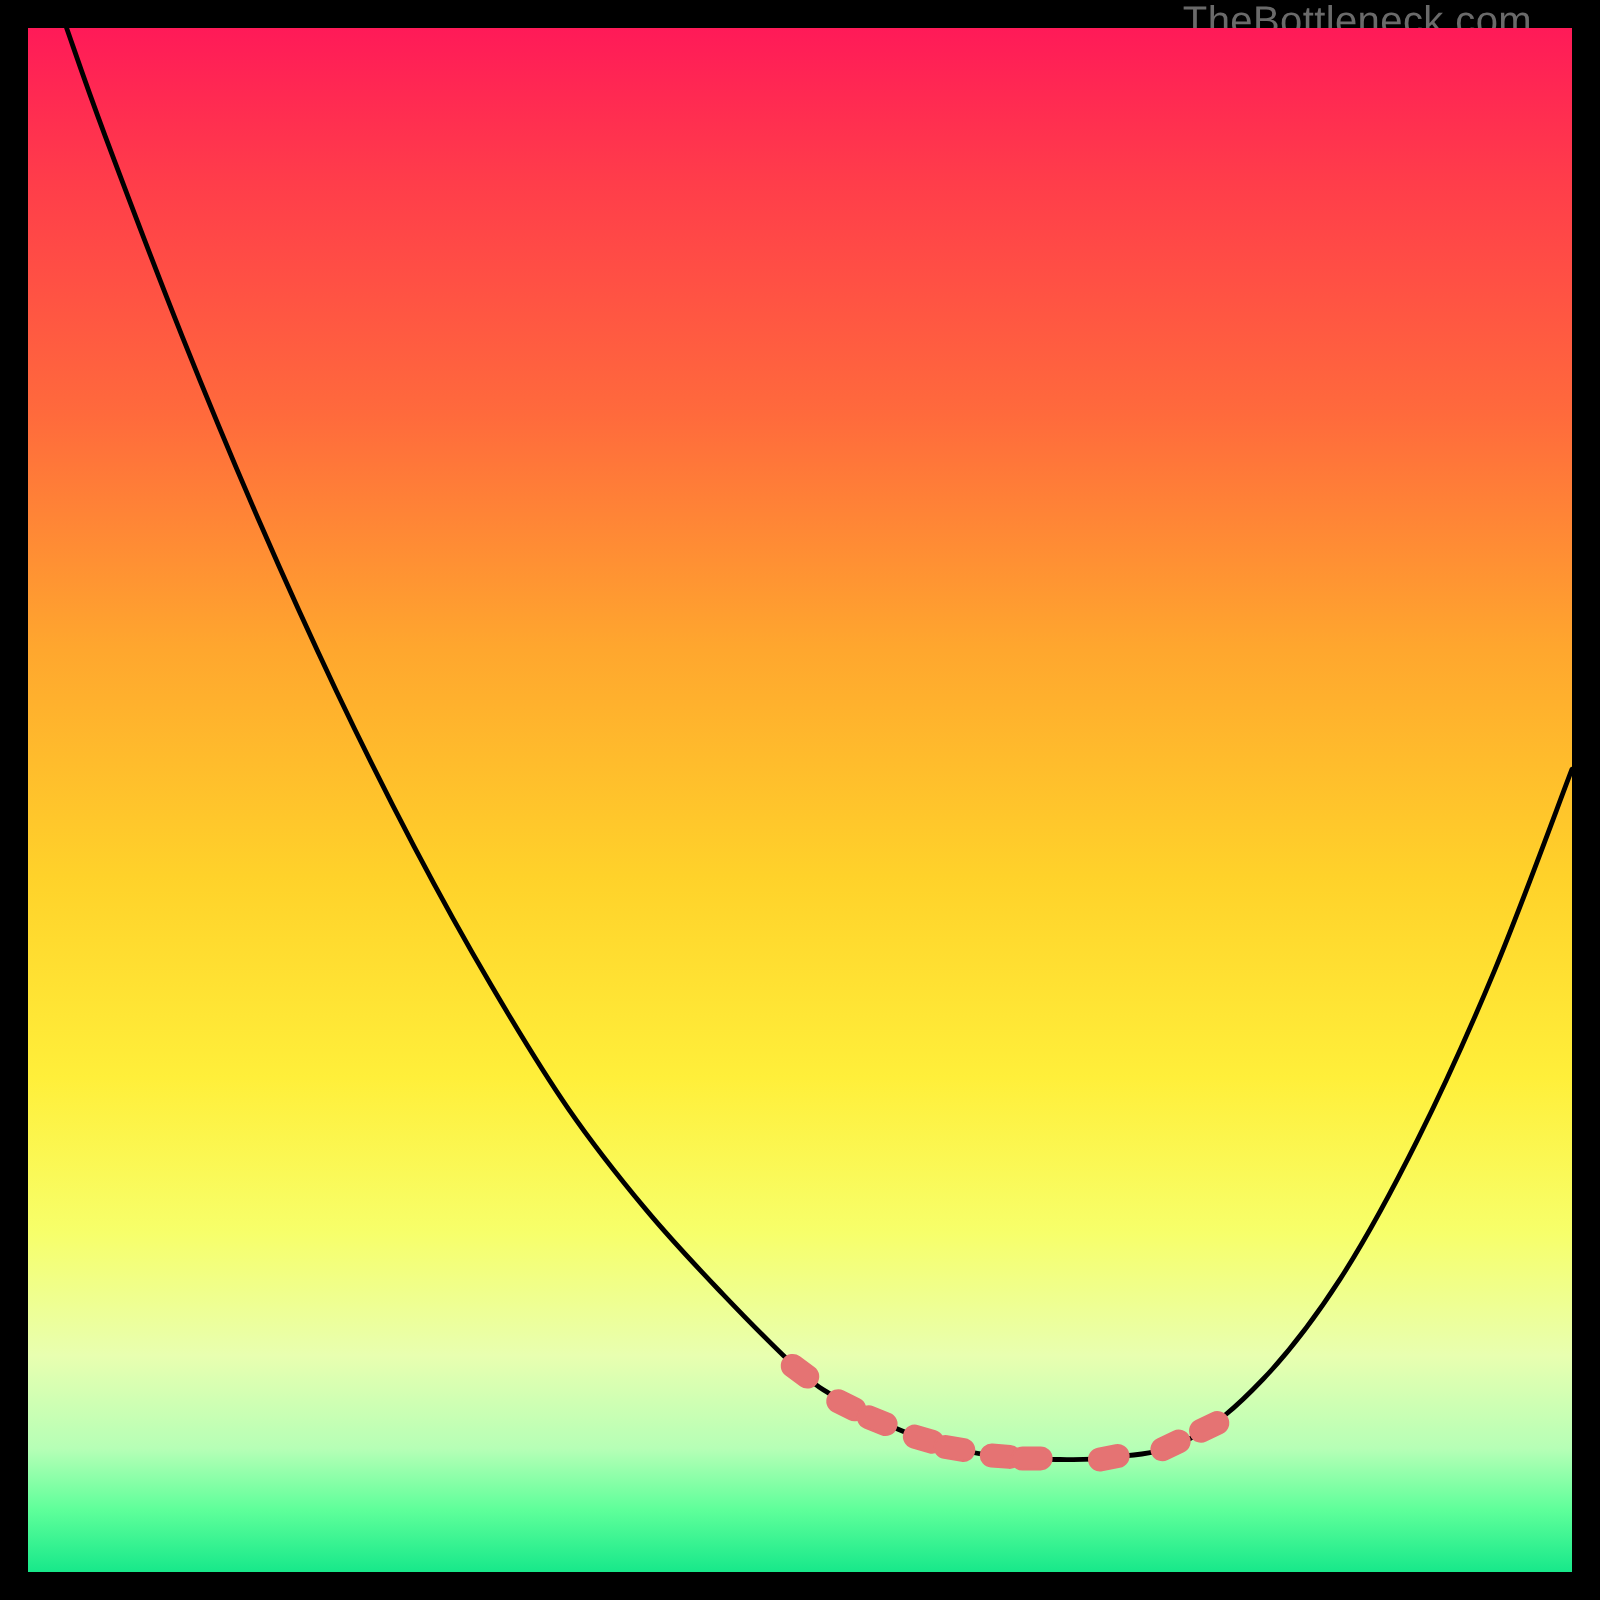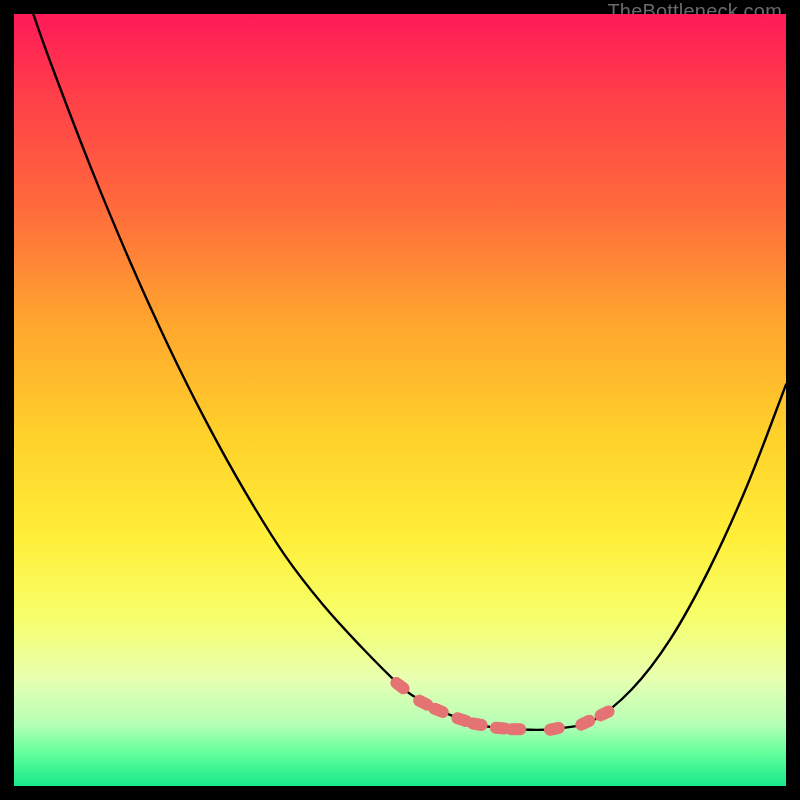--- a/index.html
+++ b/index.html
@@ -35,21 +35,21 @@
       #f7ff6a 78%,
       #e8ffb0 86%,
       #b6ffb6 92%,
       #5eff9a 96%,
       #17e88a 100%
     );
   }
   .watermark {
     position: absolute;
     top: 0px;
-    right: 18px;
+    right: 34px;
     color: #6a6a6a;
     font-size: 20px;
     letter-spacing: 0.2px;
     font-weight: 500;
     user-select: none;
   }
   svg.curve-layer {
     position: absolute;
     left: 0;
     top: 0;

